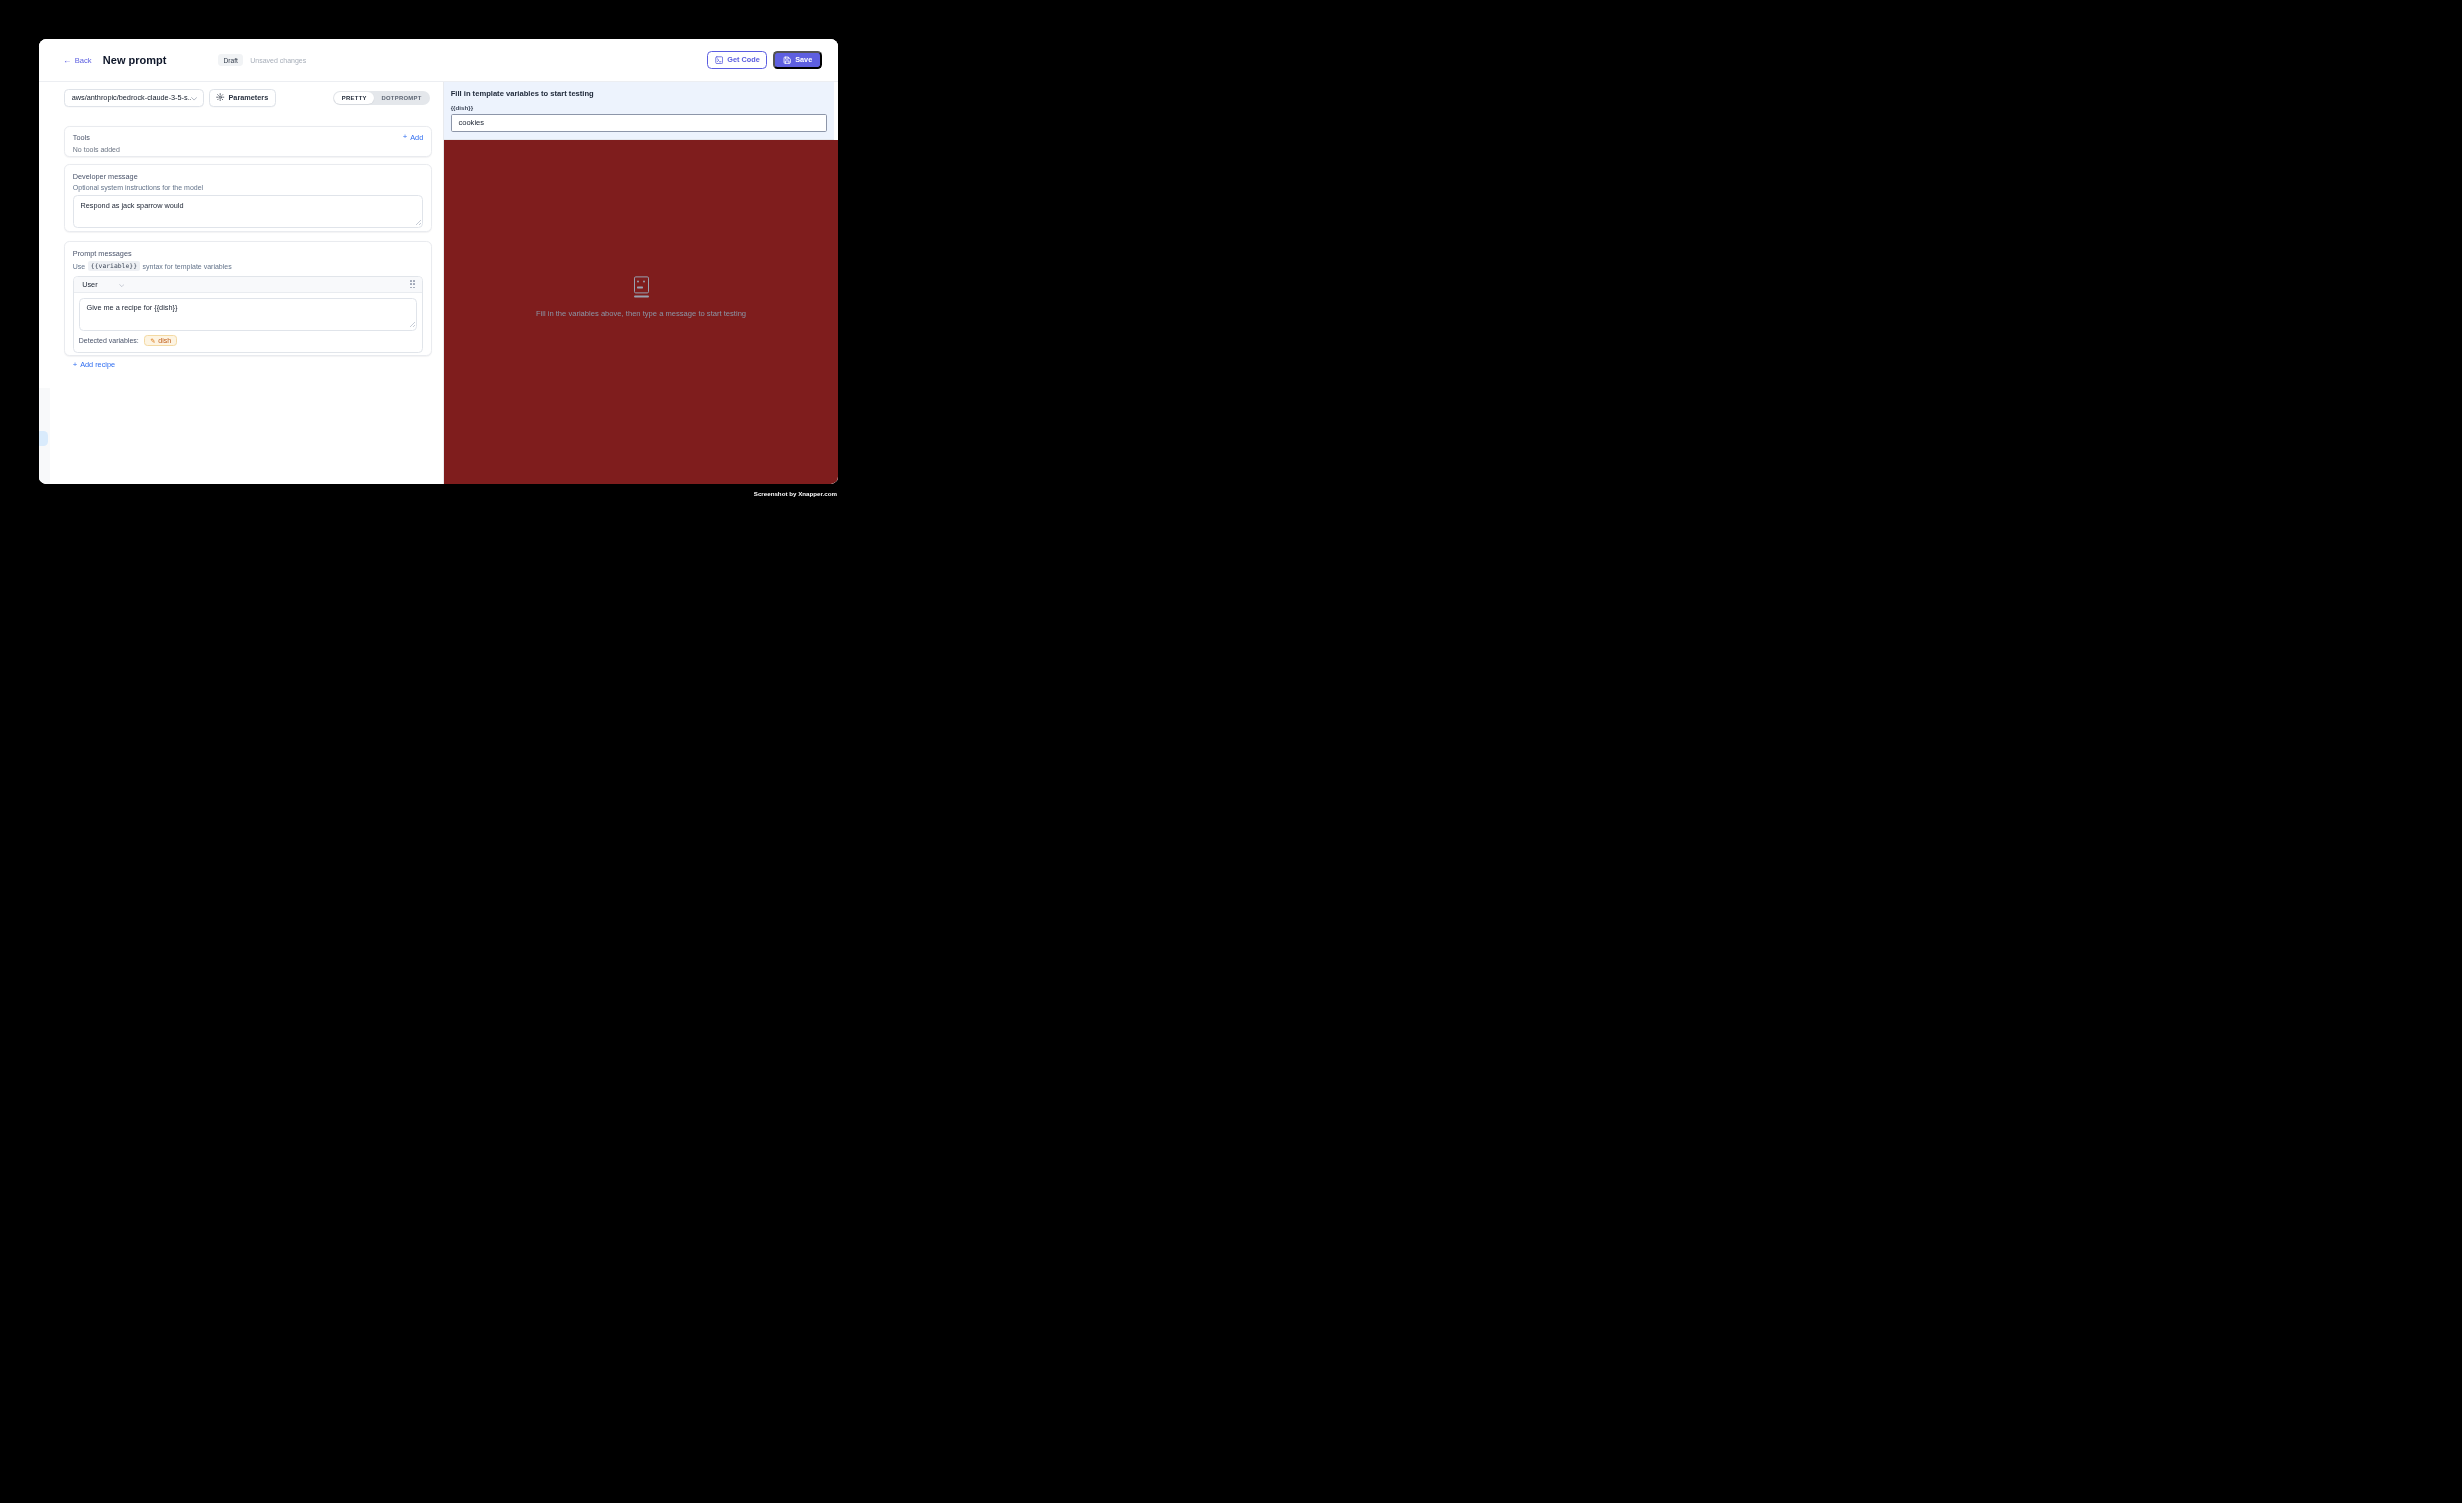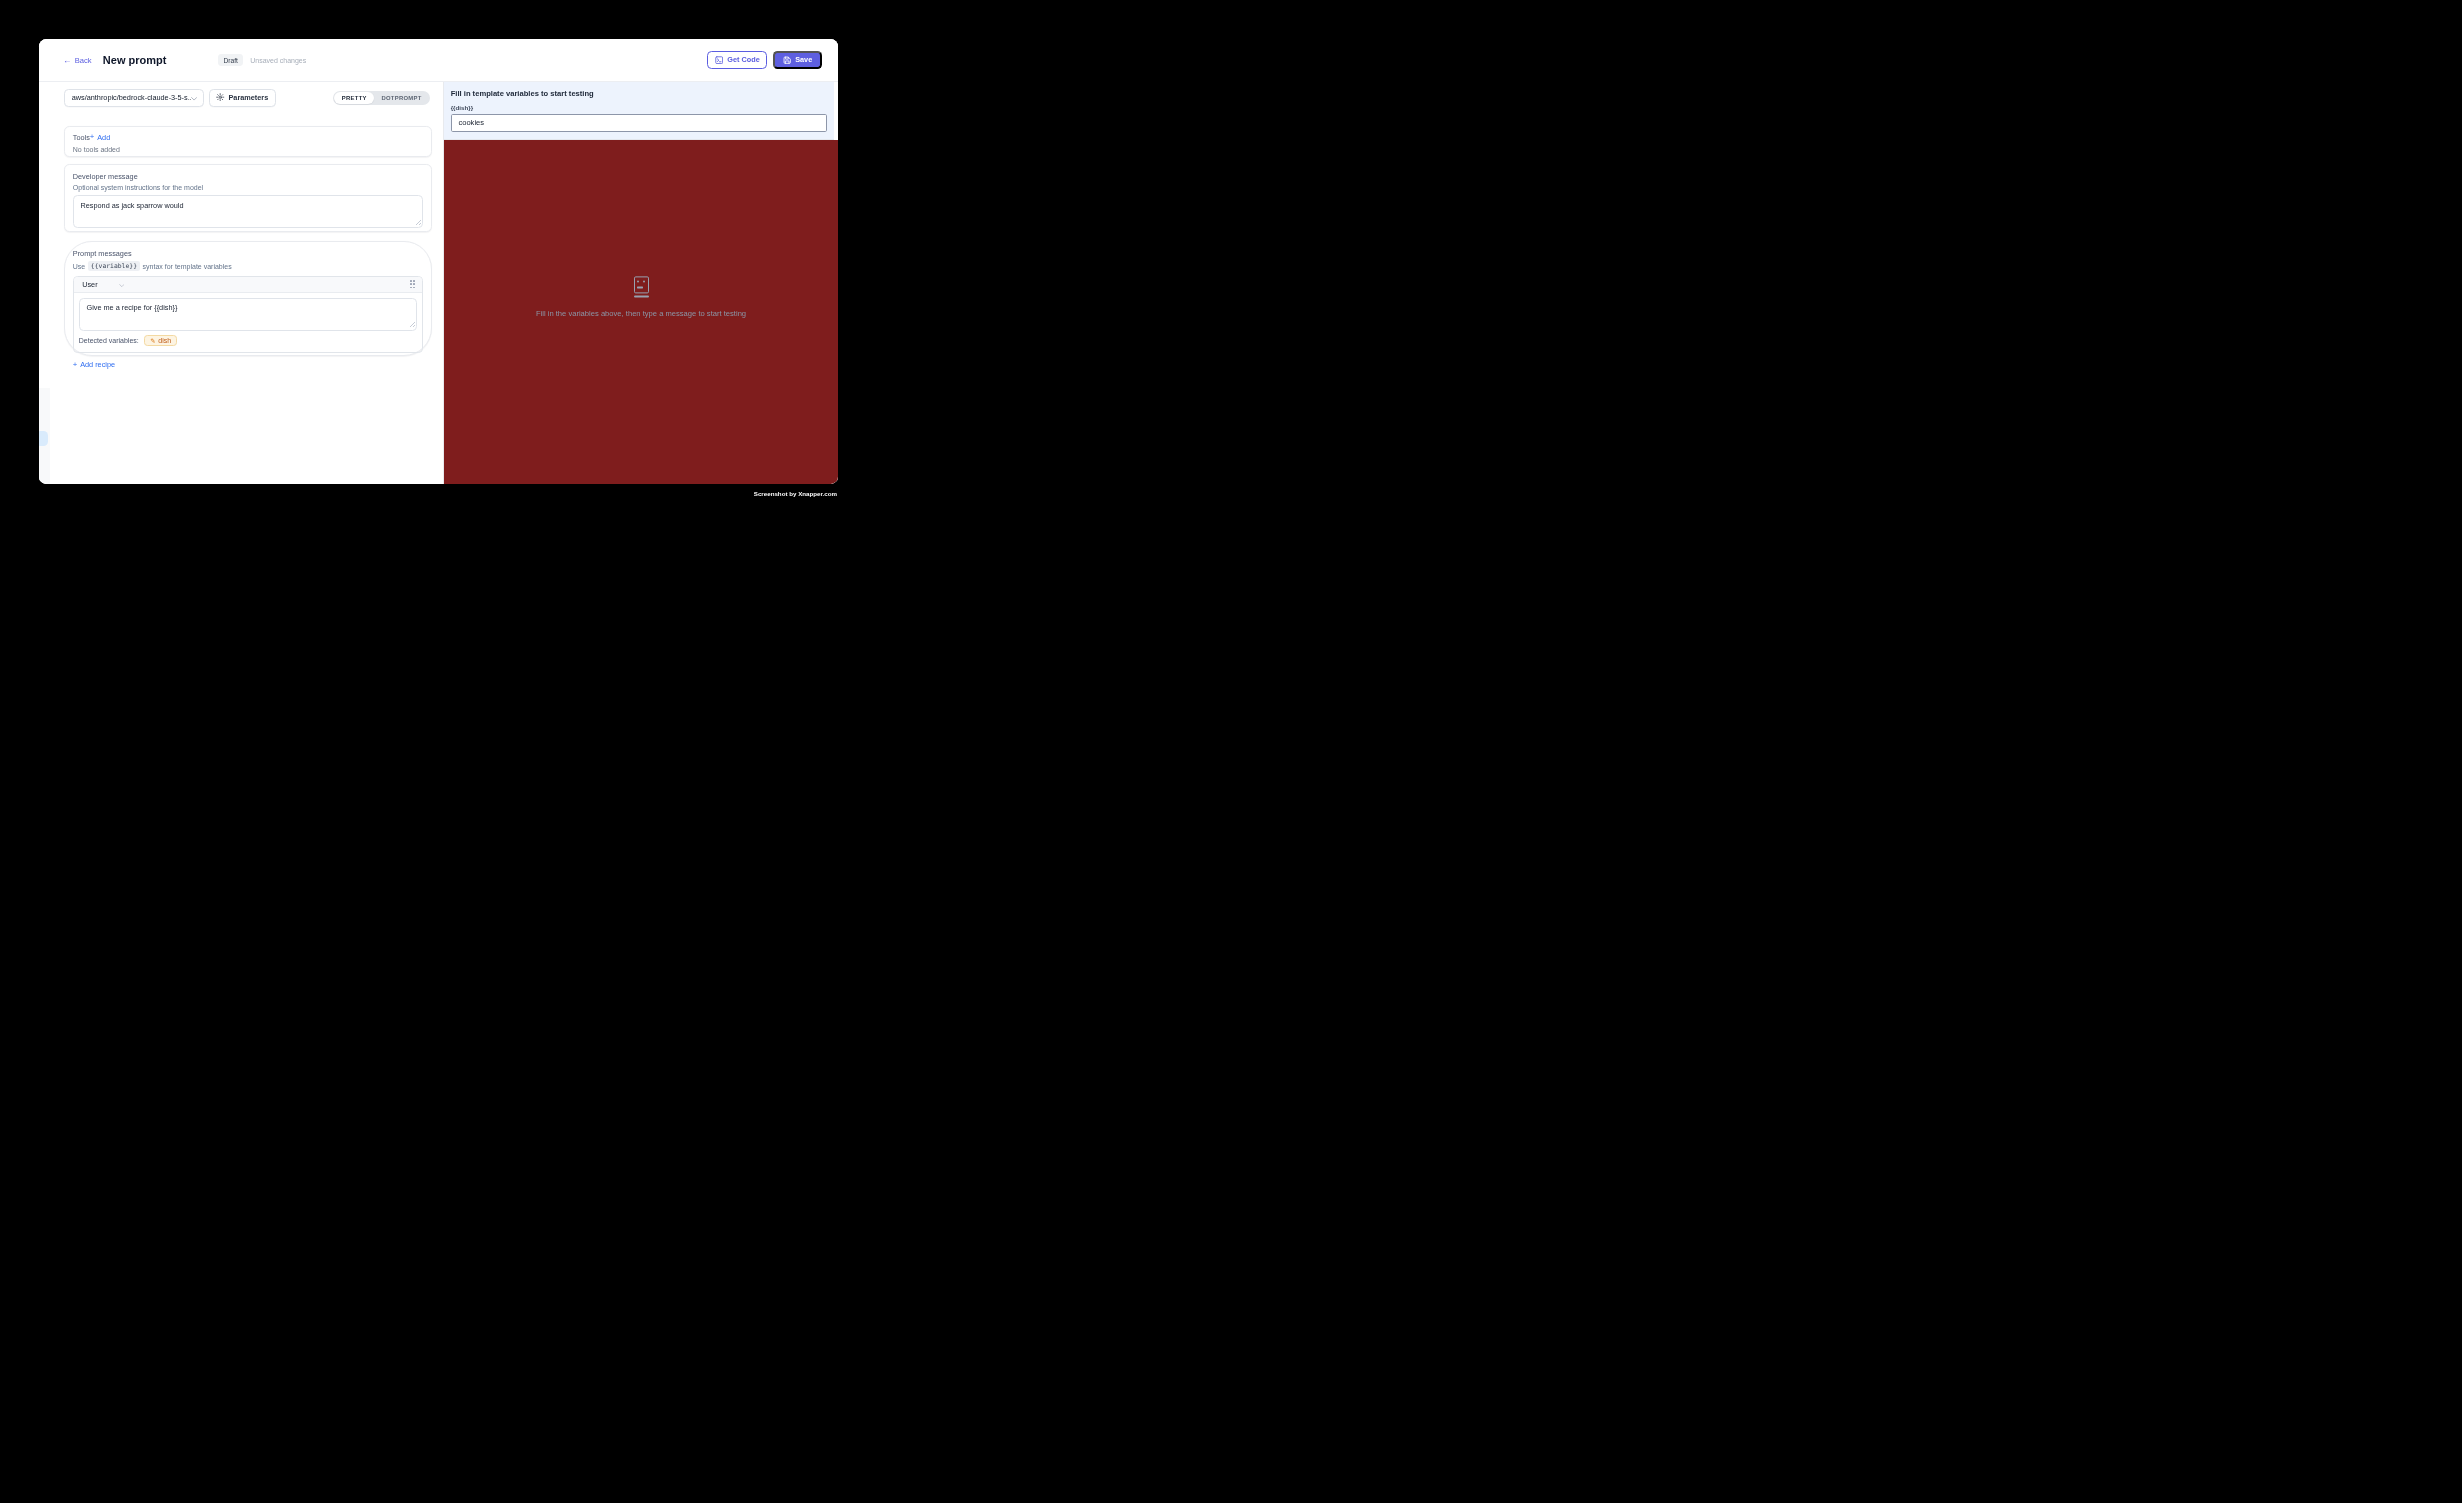--- a/index.html
+++ b/index.html
@@ -61,40 +61,40 @@
   .tg-seg { font-size:5.9px; font-weight:700; letter-spacing:0.3px; padding:2.8px 7.3px; border-radius:559px; cursor:pointer; }
   .tg-on { background:#fff; color:#1b2433; box-shadow:0 0.6px 1.1px rgba(16,24,40,.12); }
   .tg-off { color:#5c6573; }
 
   
   .card {
     border:0.6px solid #e9ebef; border-radius:5.6px; background:#fff;
     box-shadow:0 0.6px 1.1px rgba(16,24,40,.05); width:368px;
   }
   .card-tools { margin-top:19.6px; height:31px; padding:5.6px 7.8px; }
-  .row-between { display:flex; align-items:center; justify-content:flex-start; }
+  .row-between { display:flex; align-items:center; justify-content:space-between; }
   .lbl { font-size:7.3px; color:#49536a; }
   .muted { font-size:7px; color:#6c7584; }
   .link-blue { color:#2f6df0; font-size:7.3px; font-weight:500; display:inline-flex; align-items:center; gap:2.8px; cursor:pointer; }
   .plus { font-size:7.8px; line-height:1; font-weight:500; }
 
   .card-dev { margin-top:6.7px; height:68px; padding:6.7px 7.8px; }
   .ta {
     display:block; width:100%; border:0.6px solid #e0e4ea; border-radius:4.5px; resize:none;
     font-family:"Liberation Sans", sans-serif; font-size:7.3px; color:#1a2231; padding:4.5px 6.7px;
     outline:none; background:#fff; position:relative;
   }
   .ta-wrap { position:relative; }
   .ta-wrap::after {
     content:""; position:absolute; right:2.2px; bottom:3.4px; width:5px; height:5px; pointer-events:none;
     background:linear-gradient(135deg, transparent 45%, #c6ccd6 45%, #c6ccd6 54%, transparent 54%, transparent 72%, #c6ccd6 72%, #c6ccd6 81%, transparent 81%);
   }
   .dev-ta { margin-top:4.5px; height:33px; }
 
-  .card-prompt { margin-top:9.5px; height:115px; padding:6.7px 7.8px;border-radius:28px; }
+  .card-prompt { margin-top:9.5px; height:115px; padding:6.7px 7.8px; }
   .hint { margin-top:3.4px; font-size:7px; color:#64748b; display:flex; align-items:center; gap:2.8px; }
   .chip-var {
     font-family:"DejaVu Sans Mono", monospace; font-size:6.4px; color:#3c4657;
     background:#eef0f4; border-radius:2.2px; padding:0.6px 2.8px;
   }
   .msg-block { margin-top:5px; border:0.6px solid #e1e5ea; border-radius:4.5px; overflow:hidden; }
   .msg-head {
     height:16px; background:#f8f9fb; border-bottom:0.6px solid #e9ecf0;
     display:flex; align-items:center; padding:0 7.3px 0 8.4px;
   }

